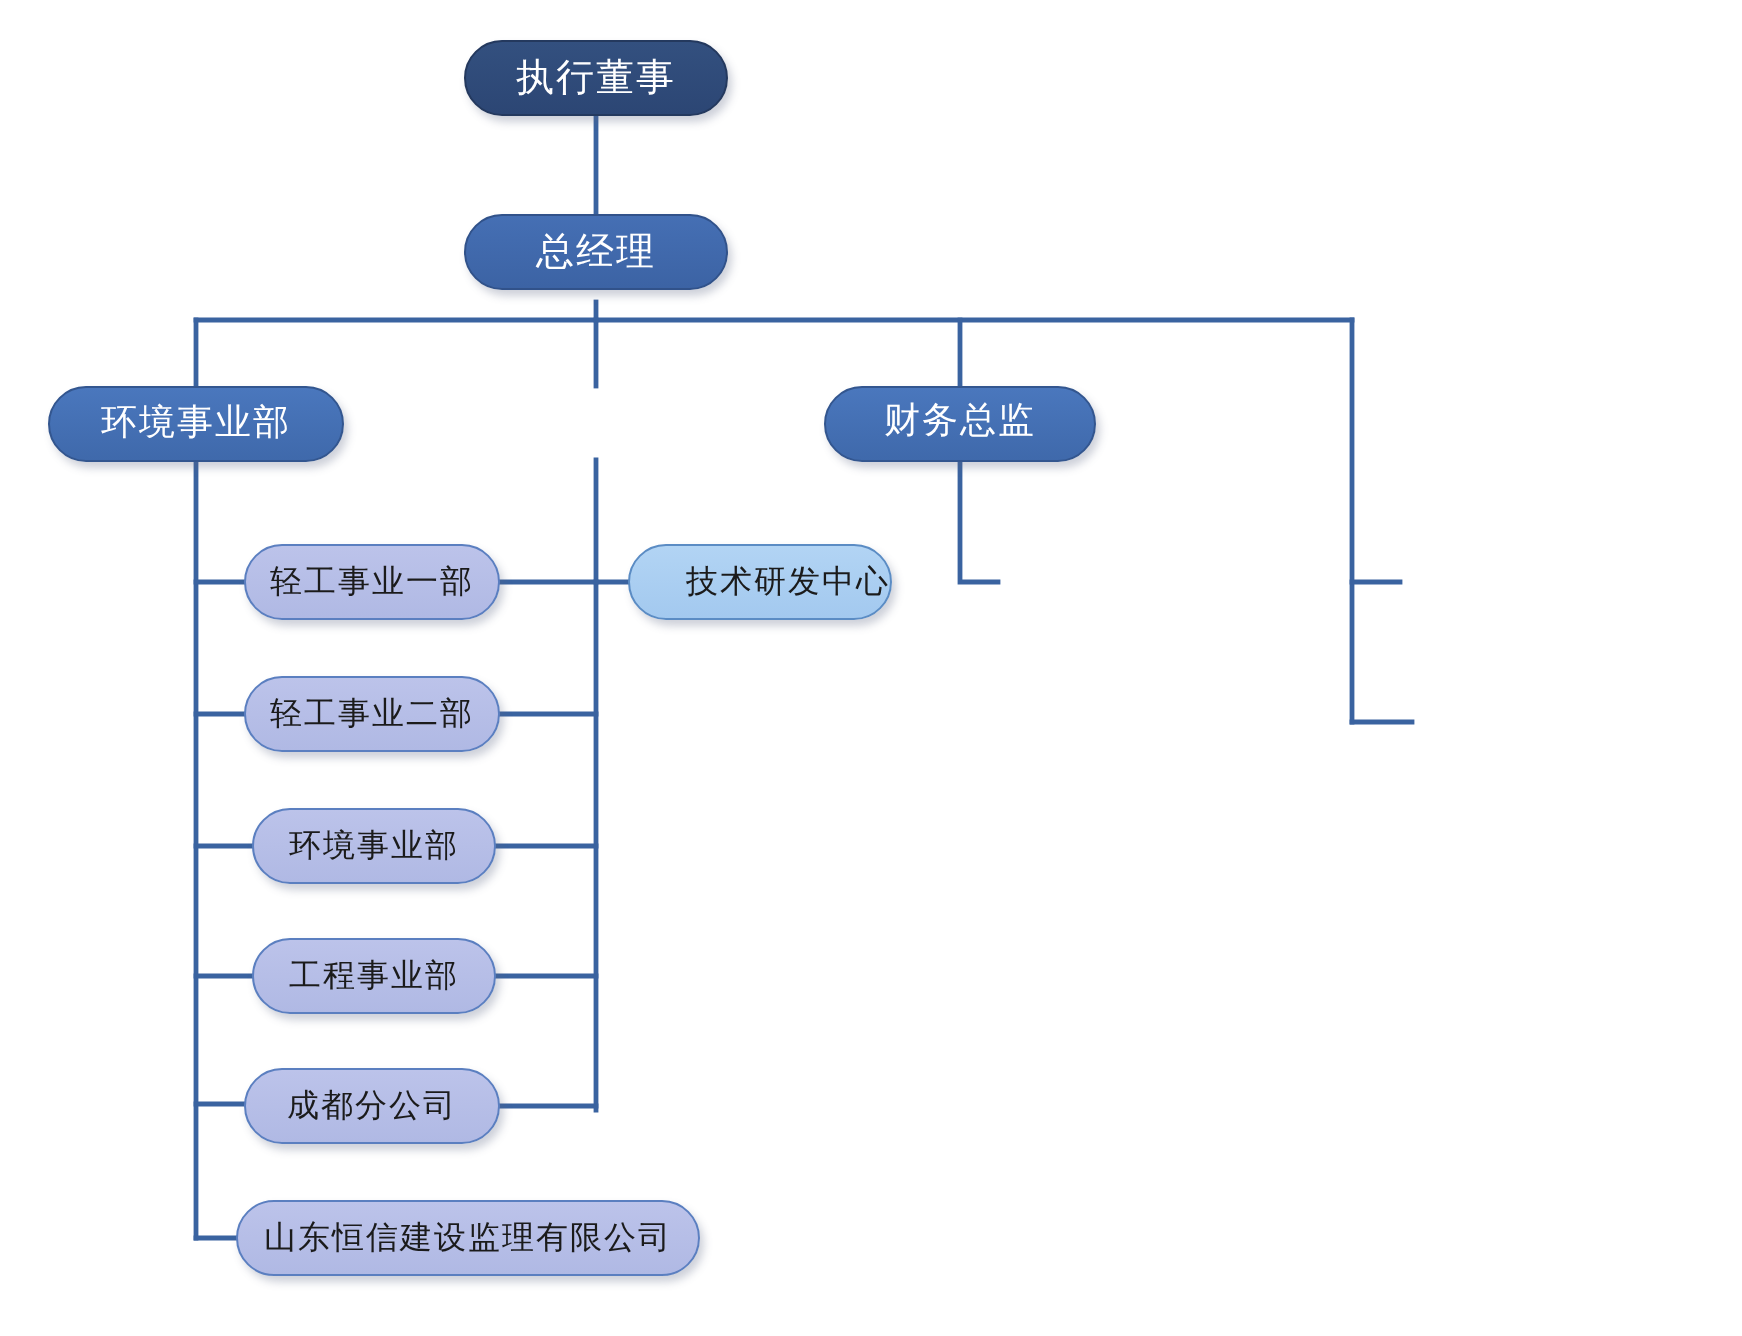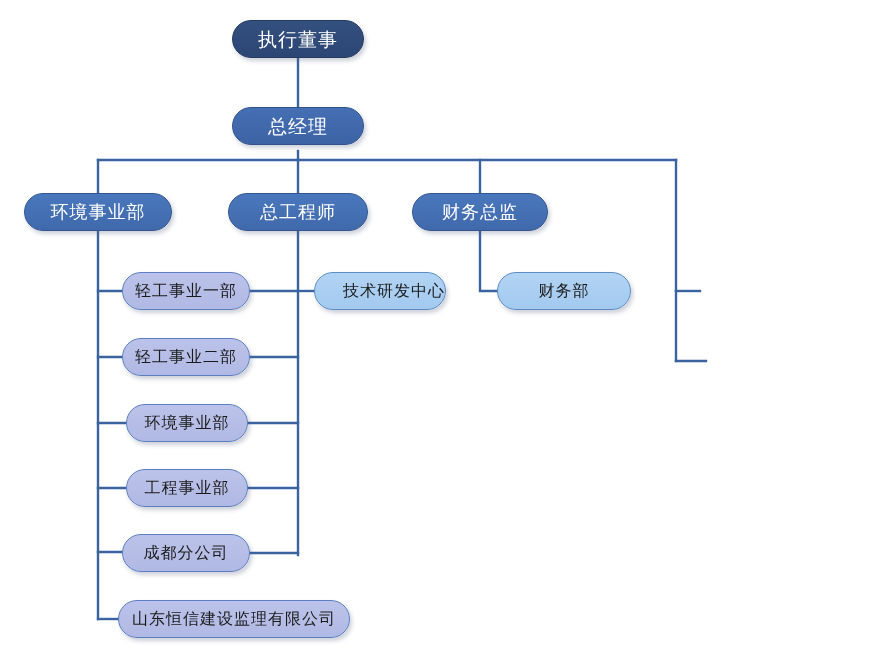--- a/index.html
+++ b/index.html
@@ -127,25 +127,22 @@
   </div>
 
   <div class="node n-gm" style="left:232px; top:107px; width:132px; height:38px;">
     <span class="node-label">总经理</span>
   </div>
 
   <div class="node n-exec2" style="left:24px; top:193px; width:148px; height:38px;">
     <span class="node-label">环境事业部</span>
   </div>
 
-  <div class="node n-exec2" style="left:228px; top:193px; width:140px; height:38px;">
-    <span class="node-label">总工程师</span>
-  </div>
 
-  <div class="node n-exec2" style="left:412px; top:193px; width:136px; height:38px;">
+  <div class="node n-exec2" style="left:412px; top:193px; width:136px; height:38px;font-family:Liberation Mono, monospace;">
     <span class="node-label">财务总监</span>
   </div>
 
   <div class="node n-dept-lav" style="left:122px; top:272px; width:128px; height:38px;">
     <span class="node-label">轻工事业一部</span>
   </div>
 
   <div class="node n-dept-lav" style="left:122px; top:338px; width:128px; height:38px;text-align:right;">
     <span class="node-label">轻工事业二部</span>
   </div>
@@ -163,19 +160,16 @@
   </div>
 
   <div class="node n-dept-lav" style="left:118px; top:600px; width:232px; height:38px;">
     <span class="node-label">山东恒信建设监理有限公司</span>
   </div>
 
   <div class="node n-dept-sky" style="left:314px; top:272px; width:132px; height:38px;justify-content:flex-end;">
     <span class="node-label">技术研发中心</span>
   </div>
 
-  <div class="node n-dept-sky" style="left:497px; top:272px; width:134px; height:38px;">
-    <span class="node-label">财务部</span>
-  </div>
 
 
 
 </div>
 
 </body></html>

